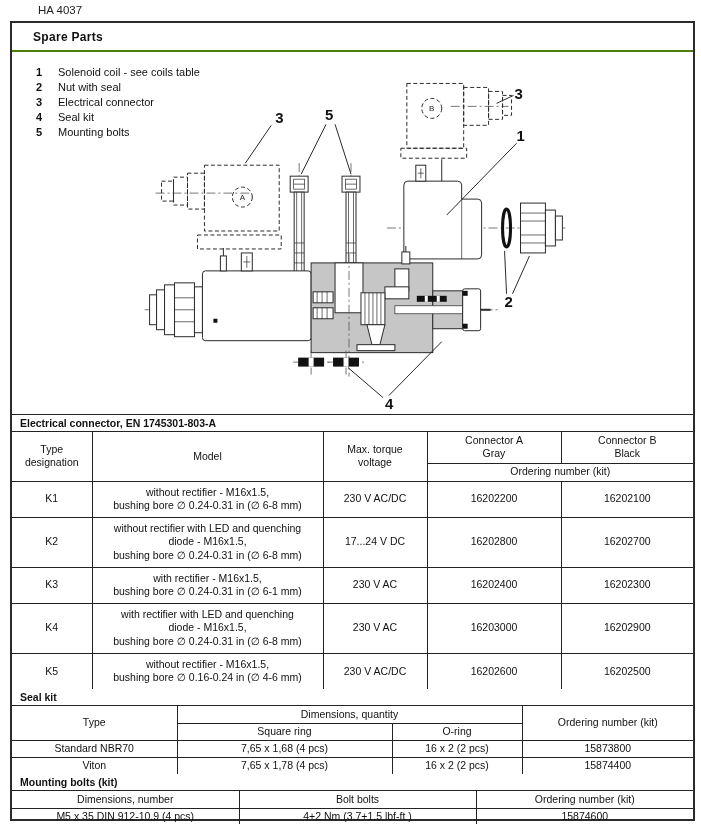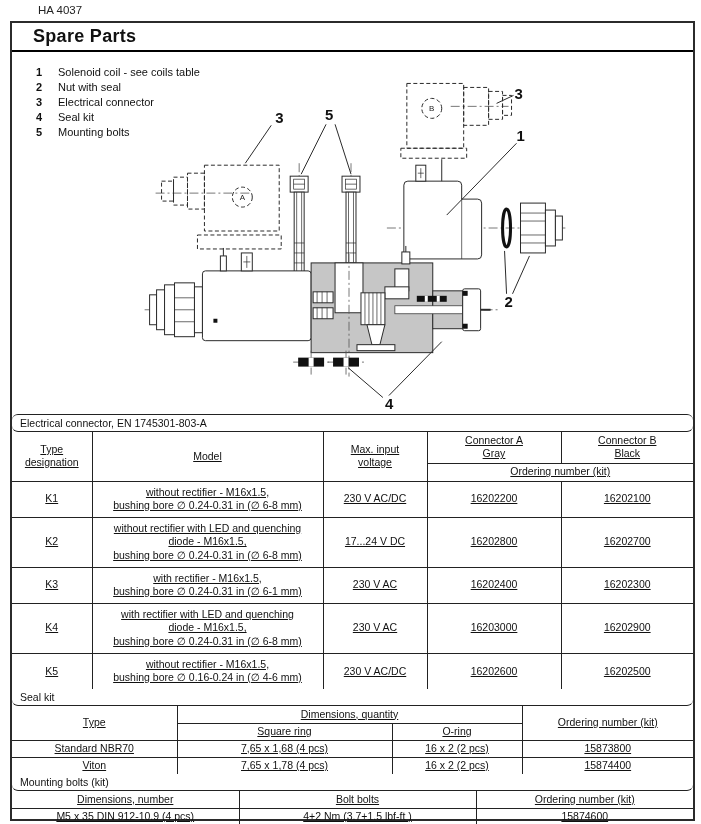--- a/index.html
+++ b/index.html
@@ -7,36 +7,36 @@
     position:relative; width:701px; height:824px; background:#fff;
     font-family:"Liberation Sans", sans-serif; color:#111; overflow:hidden;
   }
   .doc-ref { position:absolute; left:10px; top:4px; font-size:11.5px; color:#222;padding-left:28px; }
   .frame {
     position:absolute; left:10px; top:21px; width:685px; height:800px;
     border:2px solid #2b2b2b; box-sizing:border-box;
     display:flex; flex-direction:column; background:#fff;
   }
   .title-band {
-    height:27px; flex:0 0 27px; border-bottom:2px solid #000000;
+    height:27px; flex:0 0 27px; border-bottom:2px solid #4d7c0f;
     display:flex; align-items:center; padding-left:21px;
-    font-size:18px; font-weight:bold; letter-spacing:0.3px;
+    font-size:12px; font-weight:bold; letter-spacing:0.3px;
   }
   .figure-region { position:relative; height:362px; flex:0 0 362px; }
   .figure-region svg { position:absolute; left:0; top:0; width:681px; height:362px; }
   .parts-list { position:absolute; left:24px; top:13px; font-size:11px; line-height:15px; z-index:2; }
   .part-item { display:flex; }
   .part-num { font-weight:bold; width:22px; }
   .sections { flex:1 1 auto; display:flex; flex-direction:column; }
   .sec-title {
-    font-weight:normal; font-size:10.5px; padding:2px 10px 2px 8px;
-    border-bottom:1px solid #222; background:#fff;border-radius:6px;
+    font-weight:bold; font-size:10.5px; padding:2px 10px 2px 8px;
+    border-bottom:1px solid #222; background:#fff;
   }
   .sec-title.first { border-top:1px solid #222; }
-  table { width:100%; border-collapse:collapse; table-layout:fixed;text-decoration:underline; }
+  table { width:100%; border-collapse:collapse; table-layout:fixed; }
   td {
     border:1px solid #222; font-size:10.5px; text-align:center;
     padding:0 3px; line-height:1.28; vertical-align:middle;
   }
   table { border-style:hidden; }           
   td { border:1px solid #222; }
   .pre { white-space:pre-line; }
   tr.h2 { height:36px; }
   tr.h3 { height:50px; }
   tr.h1 { height:17px; }
@@ -266,21 +266,21 @@
             <col style="width:231px">
             <col style="width:104px">
             <col style="width:134px">
             <col>
           </colgroup>
         <tbody>
             <tr class="hh">
           <td rowspan="2" class="pre">Type
 designation</td>
           <td rowspan="2">Model</td>
-          <td rowspan="2" class="pre">Max. input
+          <td rowspan="2" class="pre">Max. torque
 voltage</td>
           <td class="pre">Connector A
 Gray</td>
           <td class="pre">Connector B
 Black</td>
         </tr>
         <tr class="hs">
           <td colspan="2">Ordering number (kit)</td>
         </tr>
         <tr class="h2">

